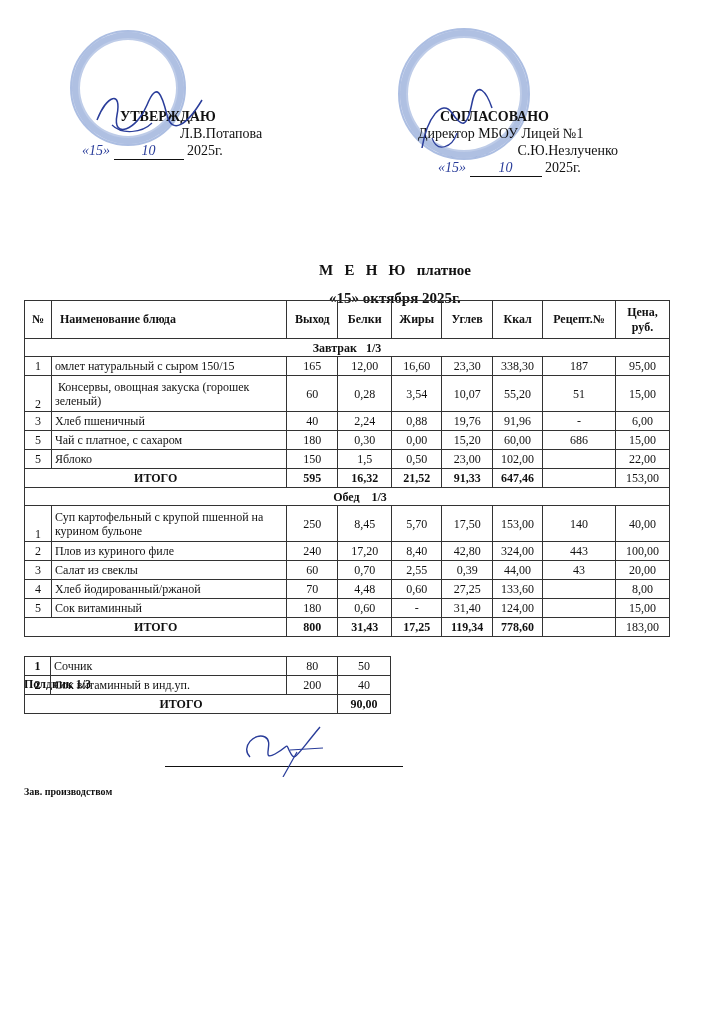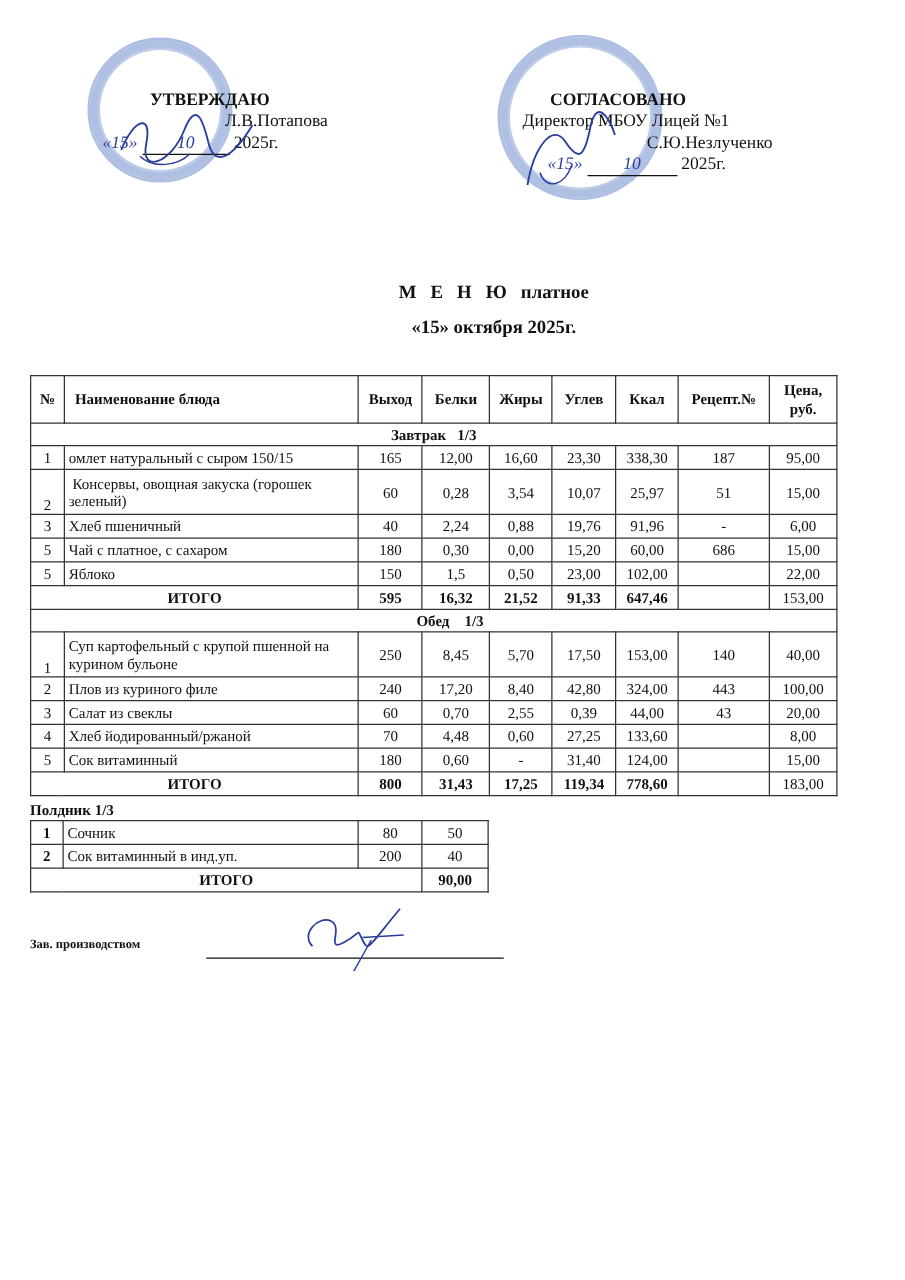--- a/index.html
+++ b/index.html
@@ -1,18 +1,18 @@
 <!DOCTYPE html>
 <html><head>
 <meta charset="utf-8">
 <style>
   html, body { margin: 0; padding: 0; background: #ffffff; }
   body { width: 724px; height: 1024px; position: relative; overflow: hidden;
          font-family: "Liberation Serif", serif; color: #111; }
-  .abs { position: absolute; }
+  .abs { position: absolute; margin-top: 36px; }
   .hdr-block { font-size: 14px; line-height: 17px; }
   .bold { font-weight: bold; }
   .stamp { position: absolute; border-radius: 50%; border: 2px solid rgba(70,110,190,0.45);
            box-shadow: inset 0 0 0 6px rgba(70,110,190,0.12), inset 0 0 0 8px rgba(70,110,190,0.35); }
   .sig { position:absolute; }
   .title { font-size: 15px; font-weight: bold; text-align: center; width: 724px; left: 0; padding-left: 33px; }
   table { border-collapse: collapse; position: absolute; font-size: 12px; }
   td { border: 1px solid #333; padding: 0 3px; height: 18px; line-height: 14px; text-align: center; vertical-align: middle; }
   td.name { text-align: left; }
   td.num { vertical-align: bottom; }
@@ -100,21 +100,21 @@
     <td>187</td>
     <td>95,00</td>
   </tr>
   <tr style="height:36px;">
     <td class="num">2</td>
     <td class="name" style="white-space:pre-wrap;"> Консервы, овощная закуска (горошек зеленый)</td>
     <td>60</td>
     <td>0,28</td>
     <td>3,54</td>
     <td>10,07</td>
-    <td>25,97</td>
+    <td>55,20</td>
     <td>51</td>
     <td>15,00</td>
   </tr>
   <tr>
     <td>3</td>
     <td class="name">Хлеб пшеничный</td>
     <td>40</td>
     <td>2,24</td>
     <td>0,88</td>
     <td>19,76</td>

